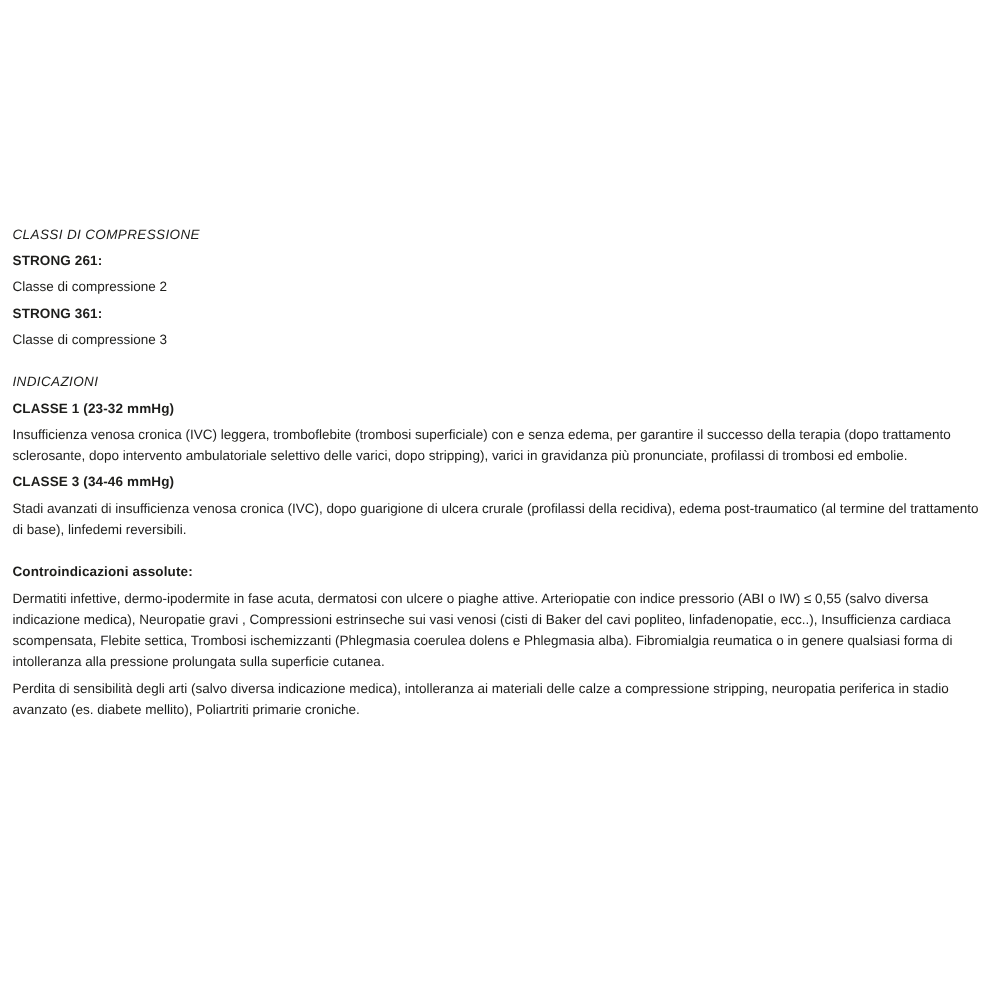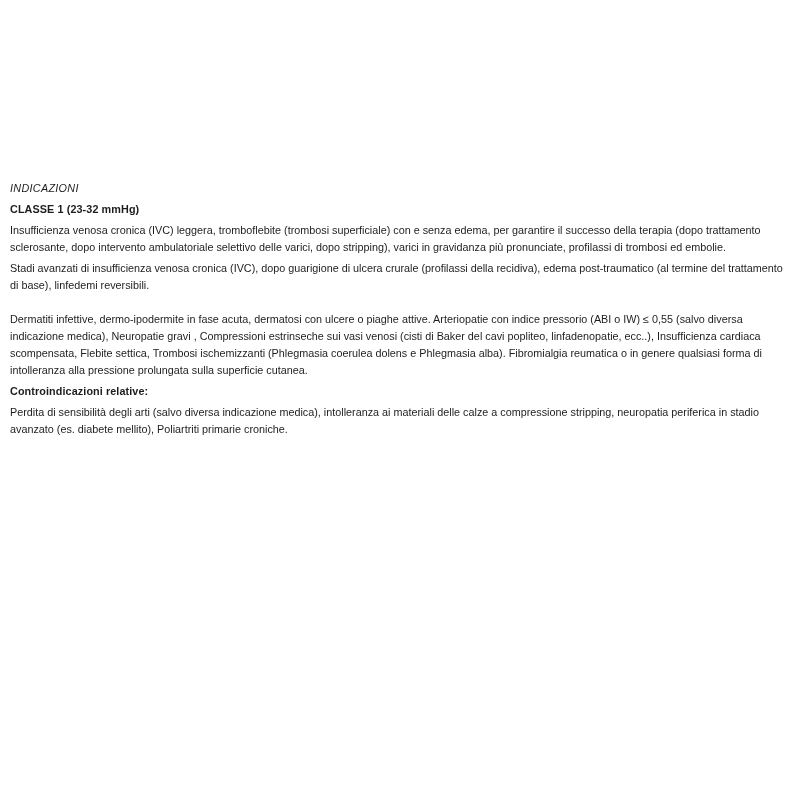--- a/index.html
+++ b/index.html
@@ -39,27 +39,35 @@
   }
   .body-text {
     font-weight: 400;
   }
 </style>
 </head>
 <body>
 
 <div class="doc">
 
+  <div class="section">
+    <p class="sec-title">CLASSI DI COMPRESSIONE</p>
+    <p class="label-bold">STRONG 261:</p>
+    <p class="body-text">Classe di compressione 2</p>
+    <p class="label-bold">STRONG 361:</p>
+    <p class="body-text">Classe di compressione 3</p>
+  </div>
 
   <div class="section">
     <p class="sec-title">INDICAZIONI</p>
     <p class="label-bold">CLASSE 1 (23-32 mmHg)</p>
     <p class="body-text">Insufficienza venosa cronica (IVC) leggera, tromboflebite (trombosi superficiale) con e senza edema, per garantire il successo della terapia (dopo trattamento sclerosante, dopo intervento ambulatoriale selettivo delle varici, dopo stripping), varici in gravidanza più pronunciate, profilassi di trombosi ed embolie.</p>
+    <p class="label-bold">CLASSE 3 (34-46 mmHg)</p>
     <p class="body-text">Stadi avanzati di insufficienza venosa cronica (IVC), dopo guarigione di ulcera crurale (profilassi della recidiva), edema post-traumatico (al termine del trattamento di base), linfedemi reversibili.</p>
   </div>
 
   <div class="section">
+    <p class="label-bold">Controindicazioni assolute:</p>
     <p class="body-text">Dermatiti infettive, dermo-ipodermite in fase acuta, dermatosi con ulcere o piaghe attive. Arteriopatie con indice pressorio (ABI o IW) ≤ 0,55 (salvo diversa indicazione medica), Neuropatie gravi , Compressioni estrinseche sui vasi venosi (cisti di Baker del cavi popliteo, linfadenopatie, ecc..), Insufficienza cardiaca scompensata, Flebite settica, Trombosi ischemizzanti (Phlegmasia coerulea dolens e Phlegmasia alba). Fibromialgia reumatica o in genere qualsiasi forma di intolleranza alla pressione prolungata sulla superficie cutanea.</p>
-    <p class="label-bold">Controindicazioni relative:</p>
     <p class="body-text">Perdita di sensibilità degli arti (salvo diversa indicazione medica), intolleranza ai materiali delle calze a compressione stripping, neuropatia periferica in stadio avanzato (es. diabete mellito), Poliartriti primarie croniche.</p>
   </div>
 
 </div>
 
 </body></html>

